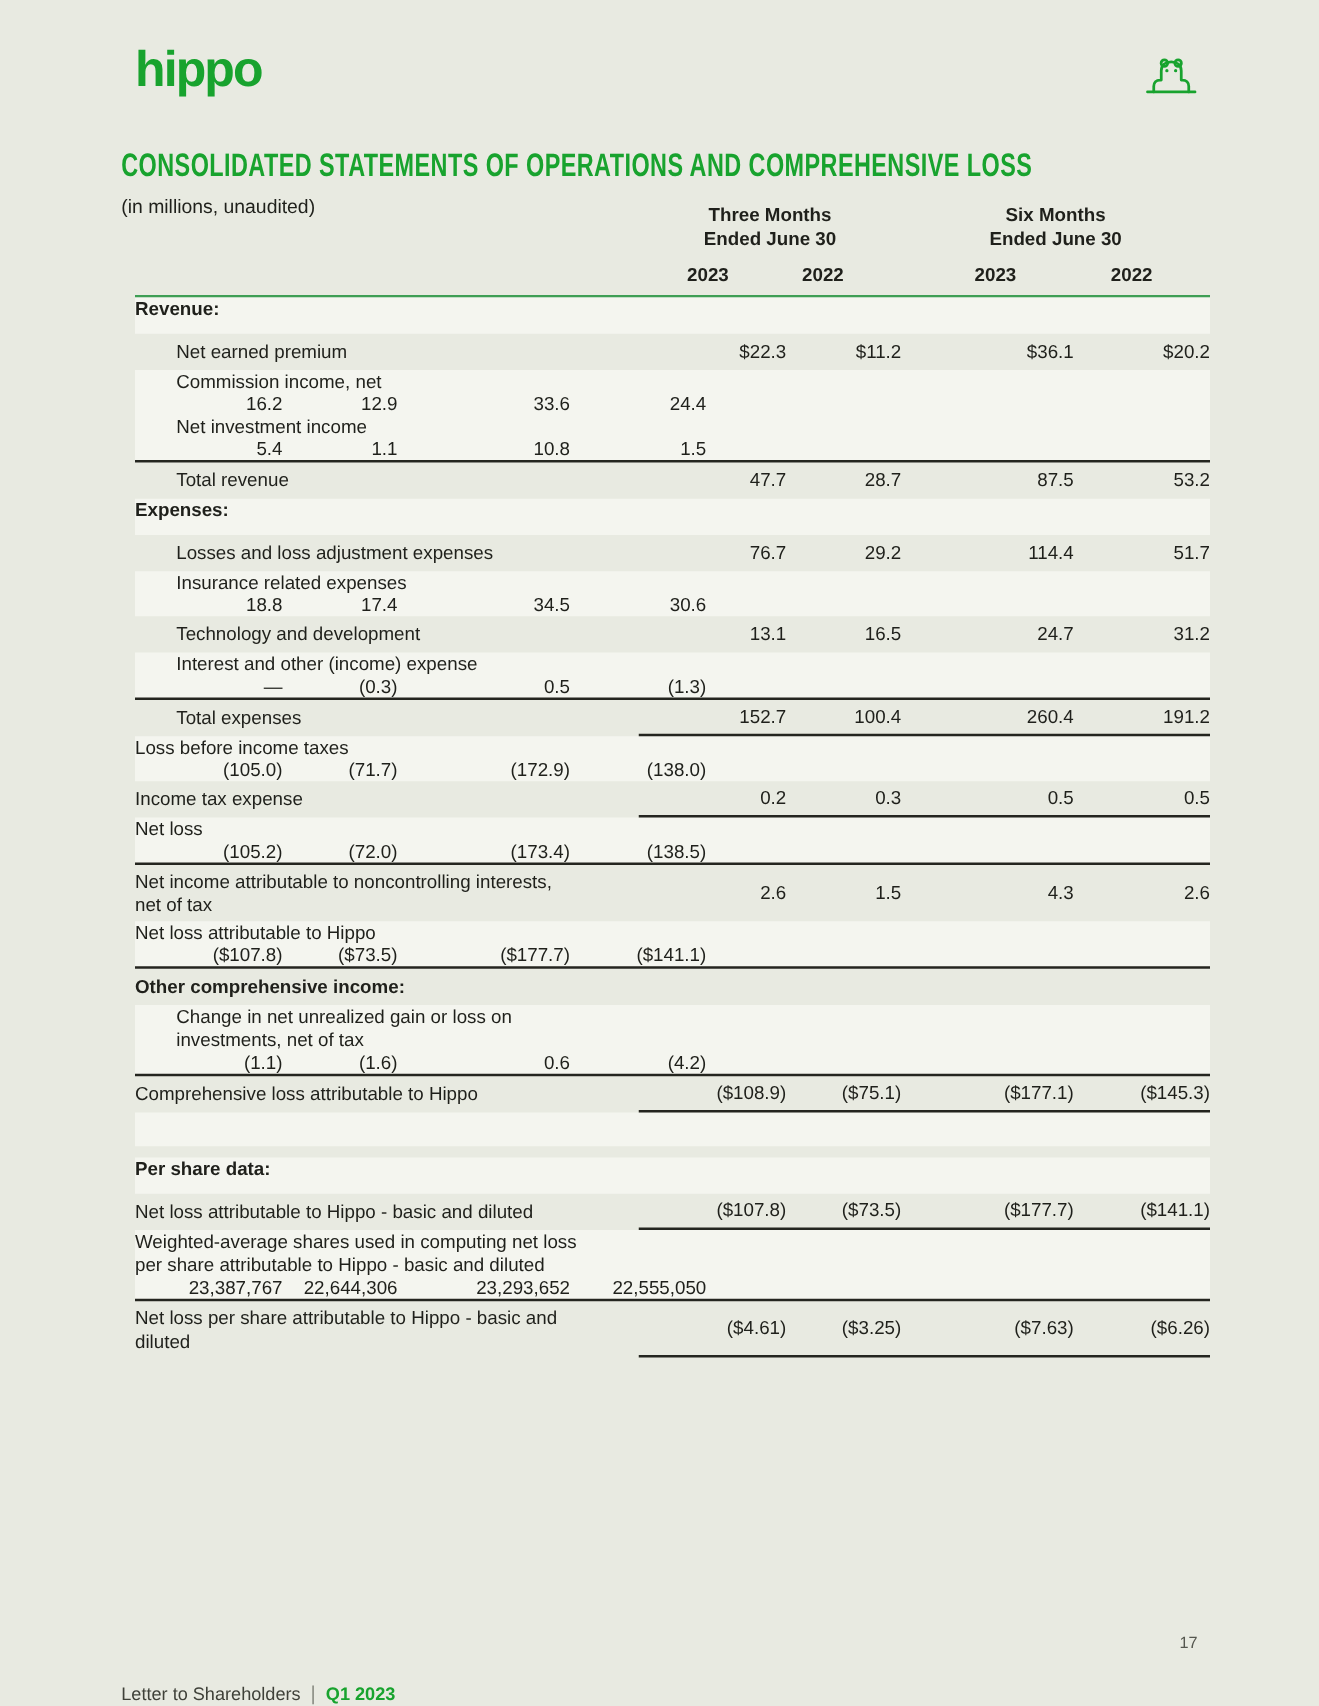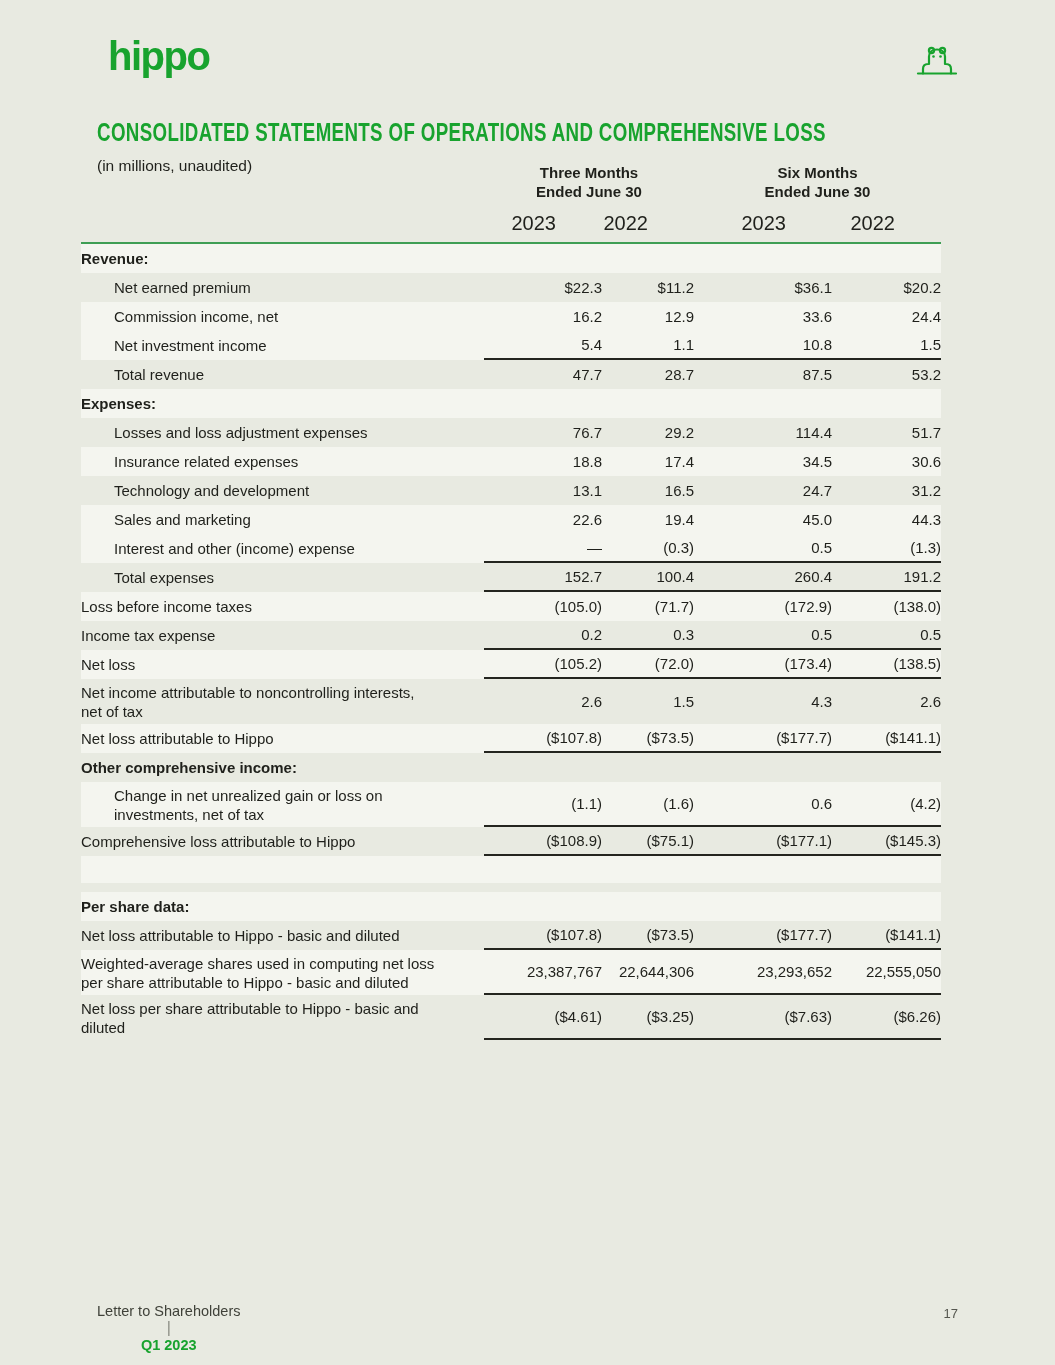--- a/index.html
+++ b/index.html
@@ -15,43 +15,43 @@
   html,body{margin:0;padding:0;}
   body{font-family:"Liberation Sans", sans-serif;background:#d7d9d1;}
   .page{position:relative;width:1055px;height:1365px;background:var(--page-bg);overflow:hidden;margin:0 auto;}
 
   .logo{position:absolute;left:108px;top:36px;font-size:40px;font-weight:700;letter-spacing:-1.5px;color:var(--brand-green);line-height:1;}
   .hippo-icon{position:absolute;right:97px;top:44px;}
 
   .title{position:absolute;left:97px;top:117px;font-size:26px;font-weight:700;color:var(--brand-green);white-space:nowrap;transform:scaleX(0.72);transform-origin:left center;letter-spacing:0.5px;line-height:1.2;}
   .subtitle{position:absolute;left:97px;top:157px;font-size:15.5px;color:var(--text);}
 
-  .fin-table{position:absolute;left:81px;top:160px;width:860px;}
+  .fin-table{position:absolute;left:108px;top:160px;width:860px;}
   .group-header-row{display:flex;padding-top:3px;}
   .col-spacer{width:403px;}
   .group{text-align:center;font-weight:700;font-size:15px;line-height:19px;color:var(--text);}
   .group.g1{width:210px;}
   .group.g2{width:247px;}
   .year-row{display:flex;border-bottom:2px solid var(--rule-green);padding:11px 0 7px;}
-  .ycell{text-align:right;font-weight:400;font-size:20px;color:var(--text);box-sizing:border-box;padding-right:46px;}
+  .ycell{text-align:right;font-weight:700;font-size:15px;color:var(--text);box-sizing:border-box;padding-right:46px;}
   .ycell.c1{width:118px;}.ycell.c2{width:92px;}.ycell.c3{width:138px;}.ycell.c4{width:109px;}
 
   .row{display:flex;min-height:29px;}
-  .row.fill{background:var(--row-fill);}
+  .row.fill{background:var(--row-fill);flex-direction:column;}
   .row.tall{min-height:45px;}
   .row.blank{height:27px;min-height:27px;}
   .row.gap{height:9px;min-height:9px;background:transparent !important;}
   .label{width:403px;box-sizing:border-box;display:flex;align-items:center;font-size:15px;line-height:19px;color:var(--text);padding-right:10px;white-space:pre-line;}
   .label.indent{padding-left:33px;}
   .label.bold{font-weight:700;}
   .nums{flex:1;display:grid;grid-template-columns:118px 92px 138px 109px;align-items:center;align-self:stretch;}
   .nums.sumline{border-bottom:2px solid var(--sum-line);}
   .cell{text-align:right;font-size:15px;color:var(--text);}
 
-  .footer{position:absolute;left:97px;top:1303px;display:flex;align-items:center;font-size:14.5px;color:var(--footer-gray);flex-direction:column;}
+  .footer{position:absolute;left:97px;top:1347px;display:flex;align-items:center;font-size:14.5px;color:var(--footer-gray);}
   .footer .sep{margin:0 8px;color:#8b8d84;font-weight:300;font-size:16px;}
   .footer .period{color:var(--brand-green);font-weight:700;}
   .page-number{position:absolute;right:97px;top:1306px;font-size:13px;color:var(--pagenum-gray);}
 </style>
 </head>
 <body>
 
 <div class="page">
 
   <div class="logo">hippo</div>
@@ -165,29 +165,20 @@
         <div class="row item">
           <div class="label indent">Technology and development</div>
           <div class="nums">
             <div class="cell">13.1</div>
             <div class="cell">16.5</div>
             <div class="cell">24.7</div>
             <div class="cell">31.2</div>
           </div>
         </div>
         <div class="row item fill">
-          <div class="label indent">Sales and marketing</div>
-          <div class="nums">
-            <div class="cell">22.6</div>
-            <div class="cell">19.4</div>
-            <div class="cell">45.0</div>
-            <div class="cell">44.3</div>
-          </div>
-        </div>
-        <div class="row item fill">
           <div class="label indent">Interest and other (income) expense</div>
           <div class="nums sumline">
             <div class="cell">—</div>
             <div class="cell">(0.3)</div>
             <div class="cell">0.5</div>
             <div class="cell">(1.3)</div>
           </div>
         </div>
         <div class="row item">
           <div class="label indent">Total expenses</div>

